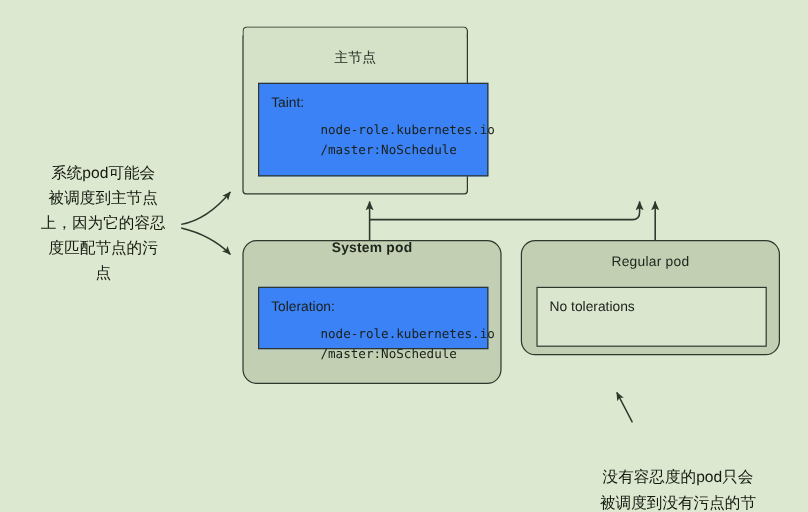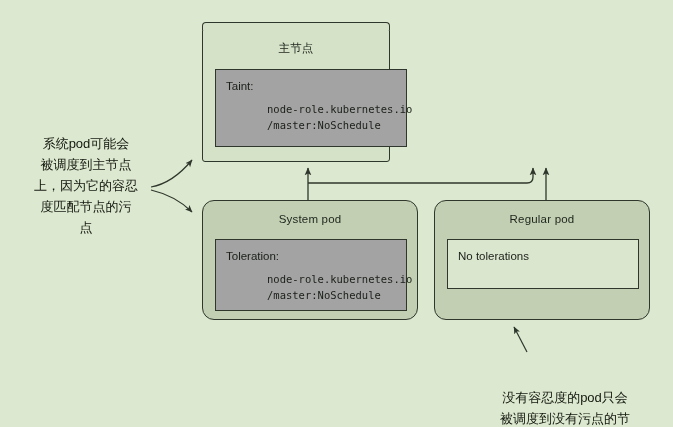--- a/index.html
+++ b/index.html
@@ -62,21 +62,21 @@
     font-size: 11.5px;
     color: #1e241c;
     letter-spacing: 0.2px;
   }
   .inner-box {
     position: absolute;
     box-sizing: border-box;
     border: 1.3px solid #2f362c;
     padding: 9px 10px 0 10px;
   }
-  .inner-dark { background: #a3a3a3; }
+  .inner-dark { background: #3b82f6; }
   .inner-light { background: #dbe6cf; }
 
   .field-label {
     font-size: 11.5px;
     color: #1a1f18;
     line-height: 15px;
     margin-bottom: 7px;
   }
   .field-value {
     font-family: "DejaVu Sans Mono", monospace;
@@ -144,29 +144,29 @@
     <div class="box-title" style="top:12px;">主节点</div>
     <div class="inner-box inner-dark" style="left:12px; top:40px; width:192px; height:78px;">
       <div class="field-label">Taint:</div>
       <div class="field-value">node-role.kubernetes.io
 /master:NoSchedule</div>
     </div>
   </div>
 
 
   <div class="box pod-box" style="left:202px; top:200px; width:216px; height:120px;">
-    <div class="box-title" style="top:12px;">System pod</div>
-    <div class="inner-box inner-dark" style="left:12px; top:38px; width:192px; height:72px;">
+    <div class="box-title" style="top:0;font-weight:bold;">System pod</div>
+    <div class="inner-box inner-dark" style="left:12px; top:38px; width:192px; height:52px;">
       <div class="field-label">Toleration:</div>
       <div class="field-value">node-role.kubernetes.io
 /master:NoSchedule</div>
     </div>
   </div>
 
-  <div class="box pod-box" style="left:434px; top:200px; width:216px; height:120px;">
+  <div class="box pod-box" style="left:434px; top:200px; width:216px; height:96px;">
     <div class="box-title" style="top:12px;">Regular pod</div>
     <div class="inner-box inner-light" style="left:12px; top:38px; width:192px; height:50px;">
       <div class="plain-text">No tolerations</div>
     </div>
   </div>
 
   <div class="annotation" style="left:16px; top:133px; width:140px;">系统pod可能会
 被调度到主节点
 上，因为它的容忍
 度匹配节点的污

